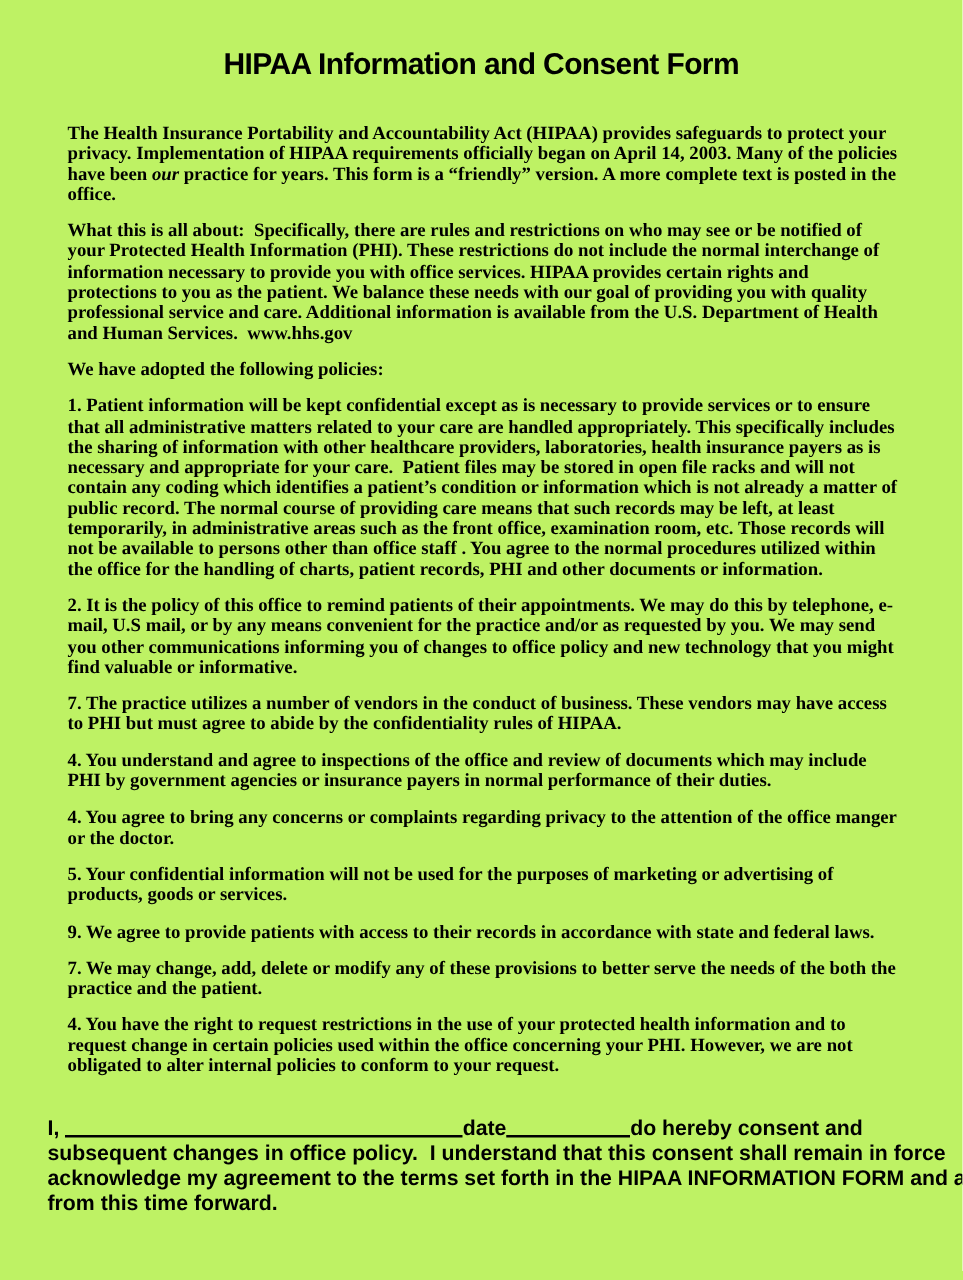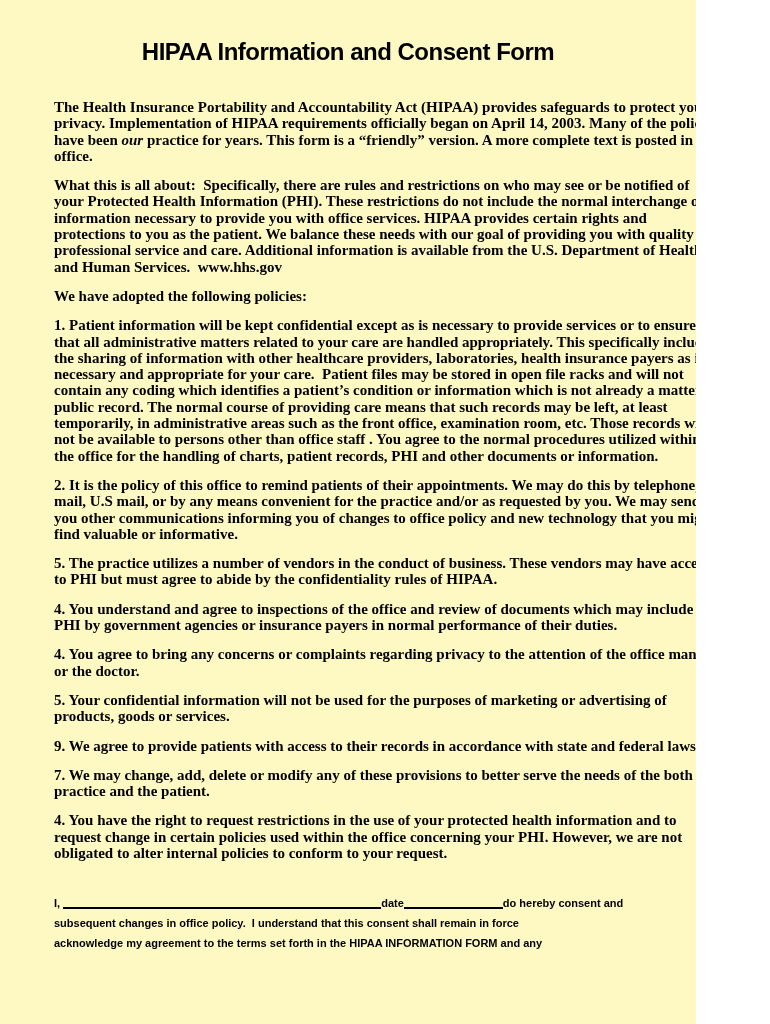--- a/index.html
+++ b/index.html
@@ -2,23 +2,23 @@
 <html><head>
 <meta charset="utf-8">
 <style>
   html, body {
     margin: 0;
     padding: 0;
     background: #ffffff;
   }
   .page {
     position: relative;
-    width: 696px;
+    width: 770px;
     height: 1024px;
-    background: #fef9c3;
+    background: #bef264;
     overflow: hidden;
     color: #000000;
   }
   .doc-title {
     position: absolute;
     top: 38px;
     left: 0;
     width: 100%;
     margin: 0;
     text-align: center;
@@ -40,25 +40,25 @@
   }
   .para {
     margin: 13px 0;
     white-space: pre-wrap;
   }
   .para:first-child { margin-top: 0; }
   .para em { font-style: italic; }
   .consent {
     position: absolute;
     top: 893px;
-    left: 54px;
+    left: 38px;
     width: 716px;
     font-family: "Liberation Sans", sans-serif;
     font-weight: bold;
-    font-size: 11px;
+    font-size: 17px;
     line-height: 20px;
   }
   .consent-line { white-space: pre; }
   .blank {
     display: inline-block;
     border-bottom: 2px solid #000000;
     height: 12px;
     vertical-align: -2px;
   }
   .blank-name { width: 318px; }
@@ -70,28 +70,29 @@
 <div class="page">
 
   <h1 class="doc-title">HIPAA Information and Consent Form</h1>
 
   <div class="doc-body">
     <p class="para"><span>The Health Insurance Portability and Accountability Act (HIPAA) provides safeguards to protect your privacy. Implementation of HIPAA requirements officially began on April 14, 2003. Many of the policies have been </span><em>our</em><span> practice for years. This form is a “friendly” version. A more complete text is posted in the office.</span></p>
     <p class="para">What this is all about:  Specifically, there are rules and restrictions on who may see or be notified of your Protected Health Information (PHI). These restrictions do not include the normal interchange of information necessary to provide you with office services. HIPAA provides certain rights and protections to you as the patient. We balance these needs with our goal of providing you with quality professional service and care. Additional information is available from the U.S. Department of Health and Human Services.  www.hhs.gov</p>
     <p class="para">We have adopted the following policies:</p>
     <p class="para">1. Patient information will be kept confidential except as is necessary to provide services or to ensure that all administrative matters related to your care are handled appropriately. This specifically includes the sharing of information with other healthcare providers, laboratories, health insurance payers as is necessary and appropriate for your care.  Patient files may be stored in open file racks and will not contain any coding which identifies a patient’s condition or information which is not already a matter of public record. The normal course of providing care means that such records may be left, at least temporarily, in administrative areas such as the front office, examination room, etc. Those records will not be available to persons other than office staff . You agree to the normal procedures utilized within the office for the handling of charts, patient records, PHI and other documents or information.</p>
     <p class="para">2. It is the policy of this office to remind patients of their appointments. We may do this by telephone, e-mail, U.S mail, or by any means convenient for the practice and/or as requested by you. We may send you other communications informing you of changes to office policy and new technology that you might find valuable or informative.</p>
-    <p class="para">5. The practice utilizes a number of vendors in the conduct of business. These vendors may have access to PHI but must agree to abide by the confidentiality rules of HIPAA.</p>
+    <p class="para">7. The practice utilizes a number of vendors in the conduct of business. These vendors may have access to PHI but must agree to abide by the confidentiality rules of HIPAA.</p>
     <p class="para">4. You understand and agree to inspections of the office and review of documents which may include PHI by government agencies or insurance payers in normal performance of their duties.</p>
     <p class="para">4. You agree to bring any concerns or complaints regarding privacy to the attention of the office manger or the doctor.</p>
     <p class="para">5. Your confidential information will not be used for the purposes of marketing or advertising of products, goods or services.</p>
     <p class="para">9. We agree to provide patients with access to their records in accordance with state and federal laws.</p>
     <p class="para">7. We may change, add, delete or modify any of these provisions to better serve the needs of the both the practice and the patient.</p>
     <p class="para">4. You have the right to request restrictions in the use of your protected health information and to request change in certain policies used within the office concerning your PHI. However, we are not obligated to alter internal policies to conform to your request.</p>
   </div>
 
   <div class="consent">
     <div class="consent-line"><span>I, </span><span class="blank blank-name"></span><span>date</span><span class="blank blank-date"></span><span>do hereby consent and</span></div>
     <div class="consent-line">subsequent changes in office policy.  I understand that this consent shall remain in force</div>
     <div class="consent-line">acknowledge my agreement to the terms set forth in the HIPAA INFORMATION FORM and any</div>
+    <div class="consent-line">from this time forward.</div>
   </div>
 
 </div>
 
 </body></html>

